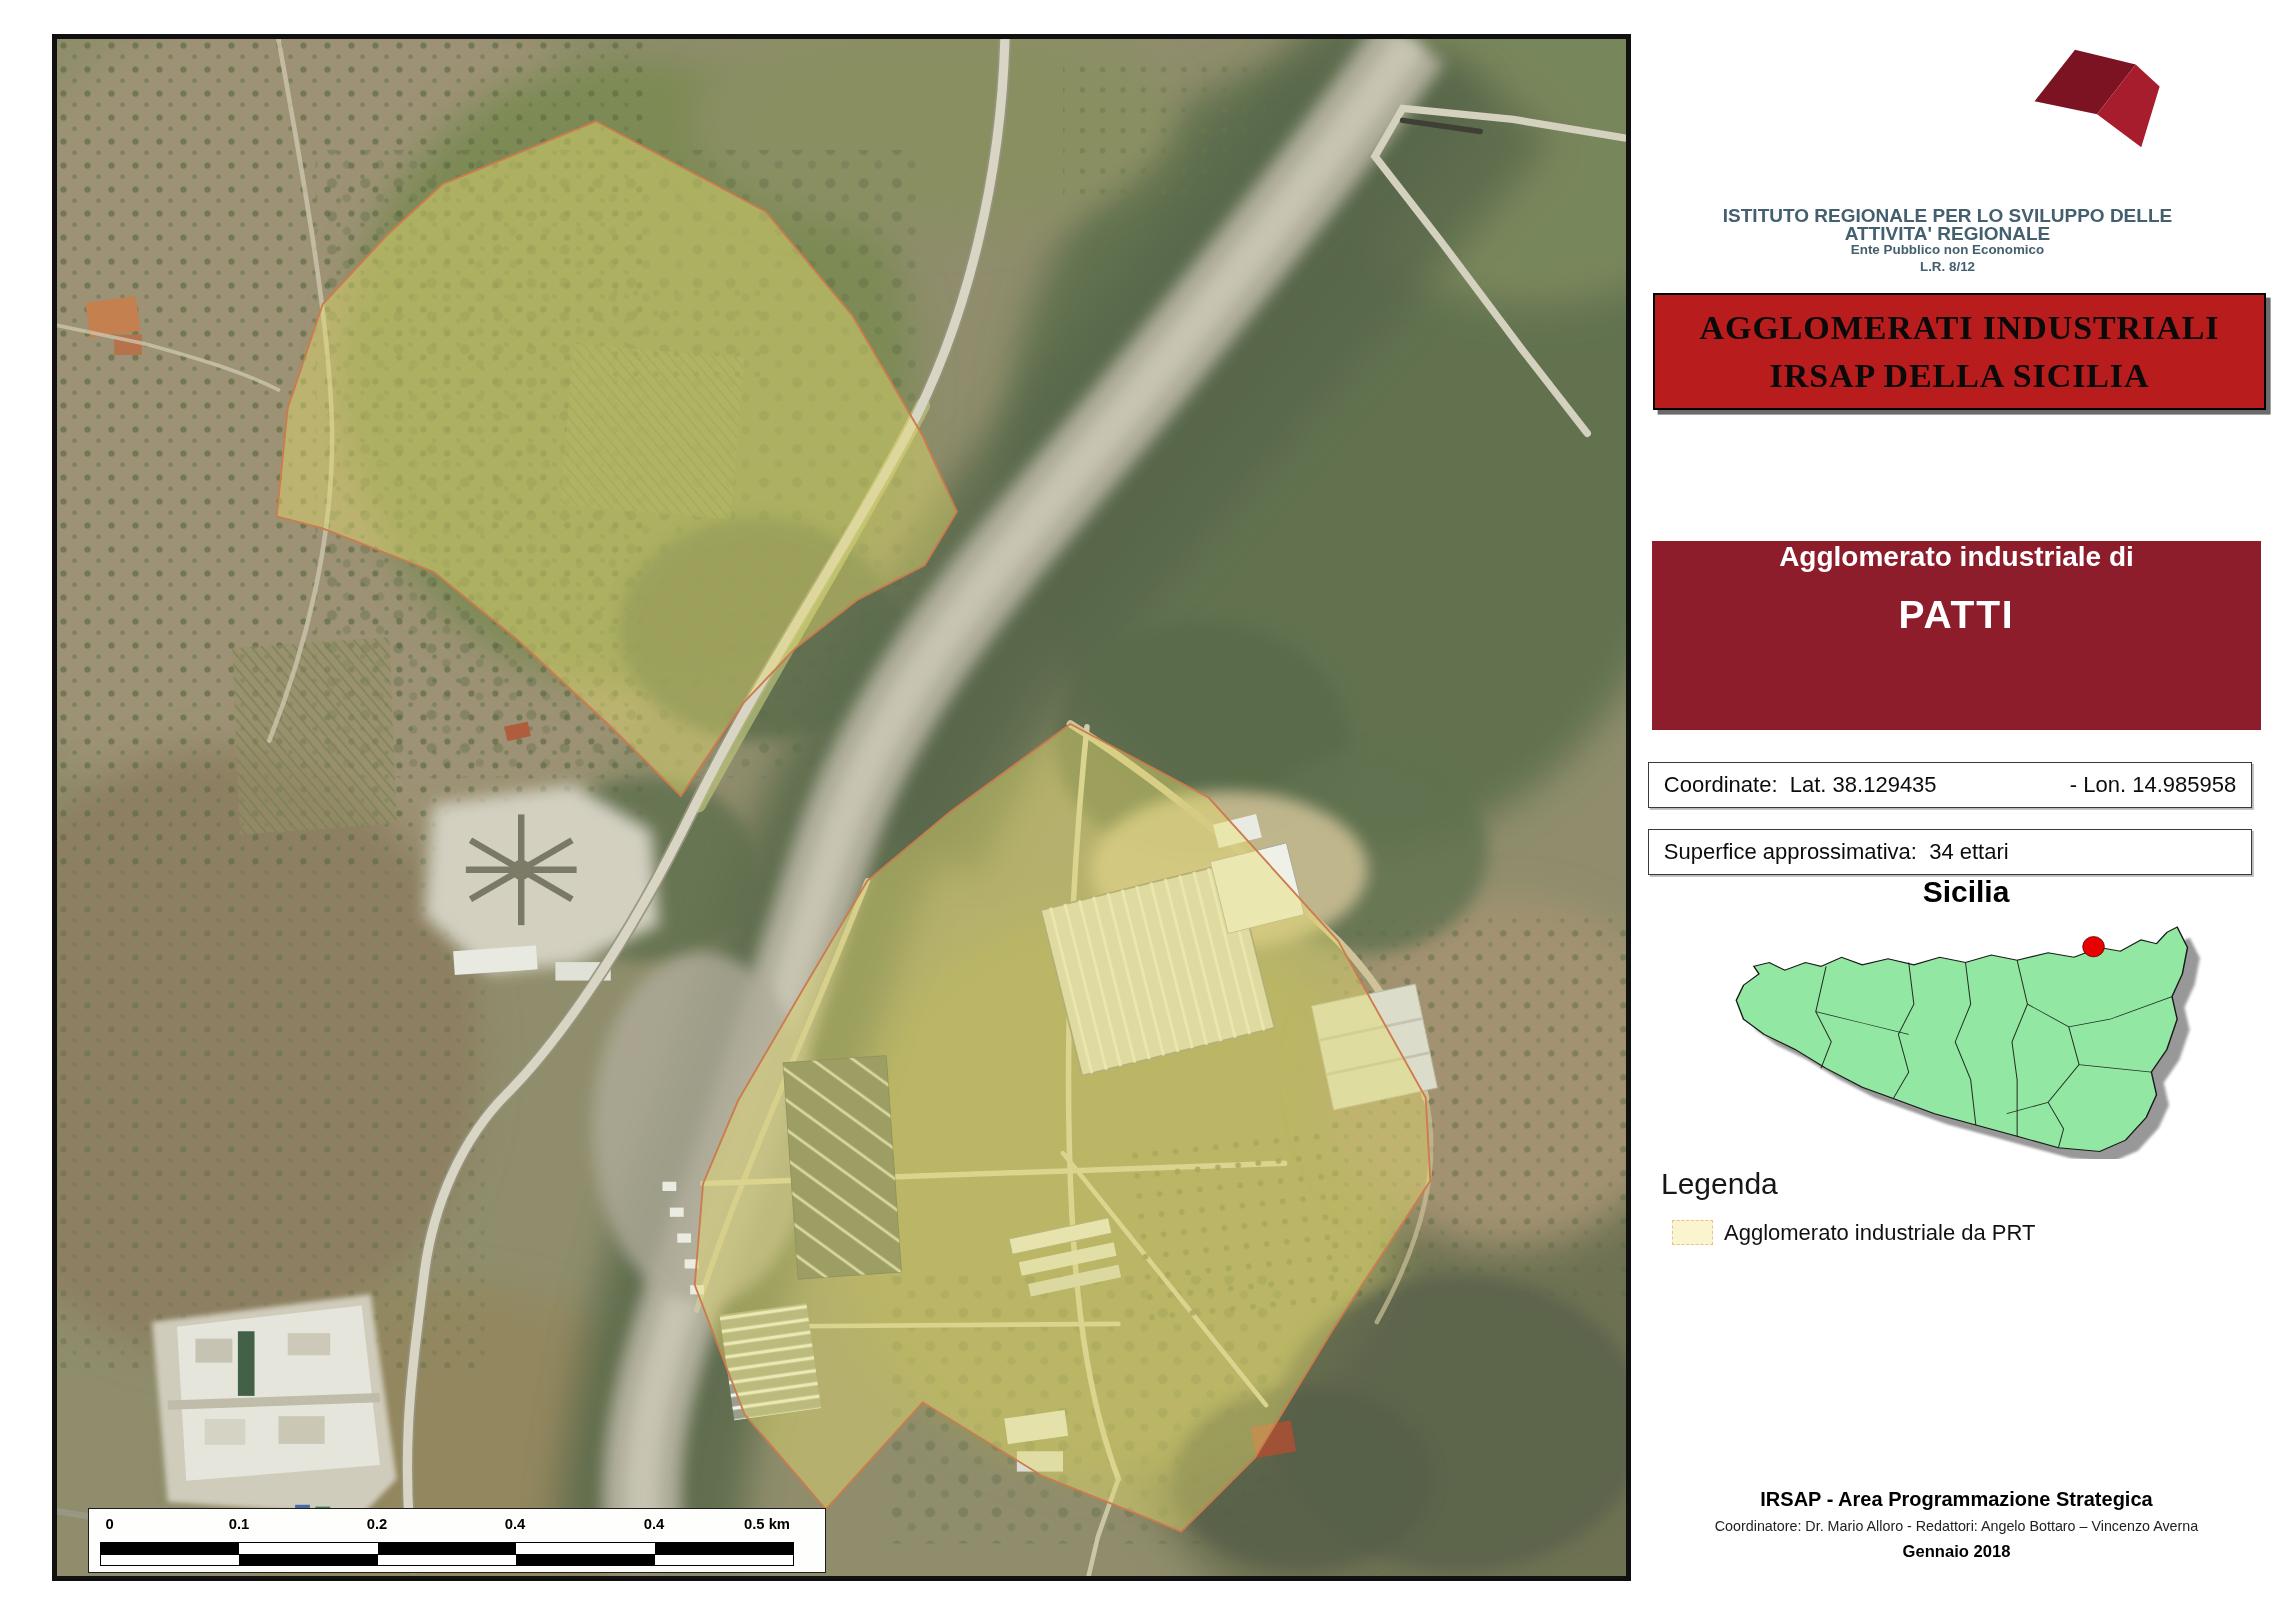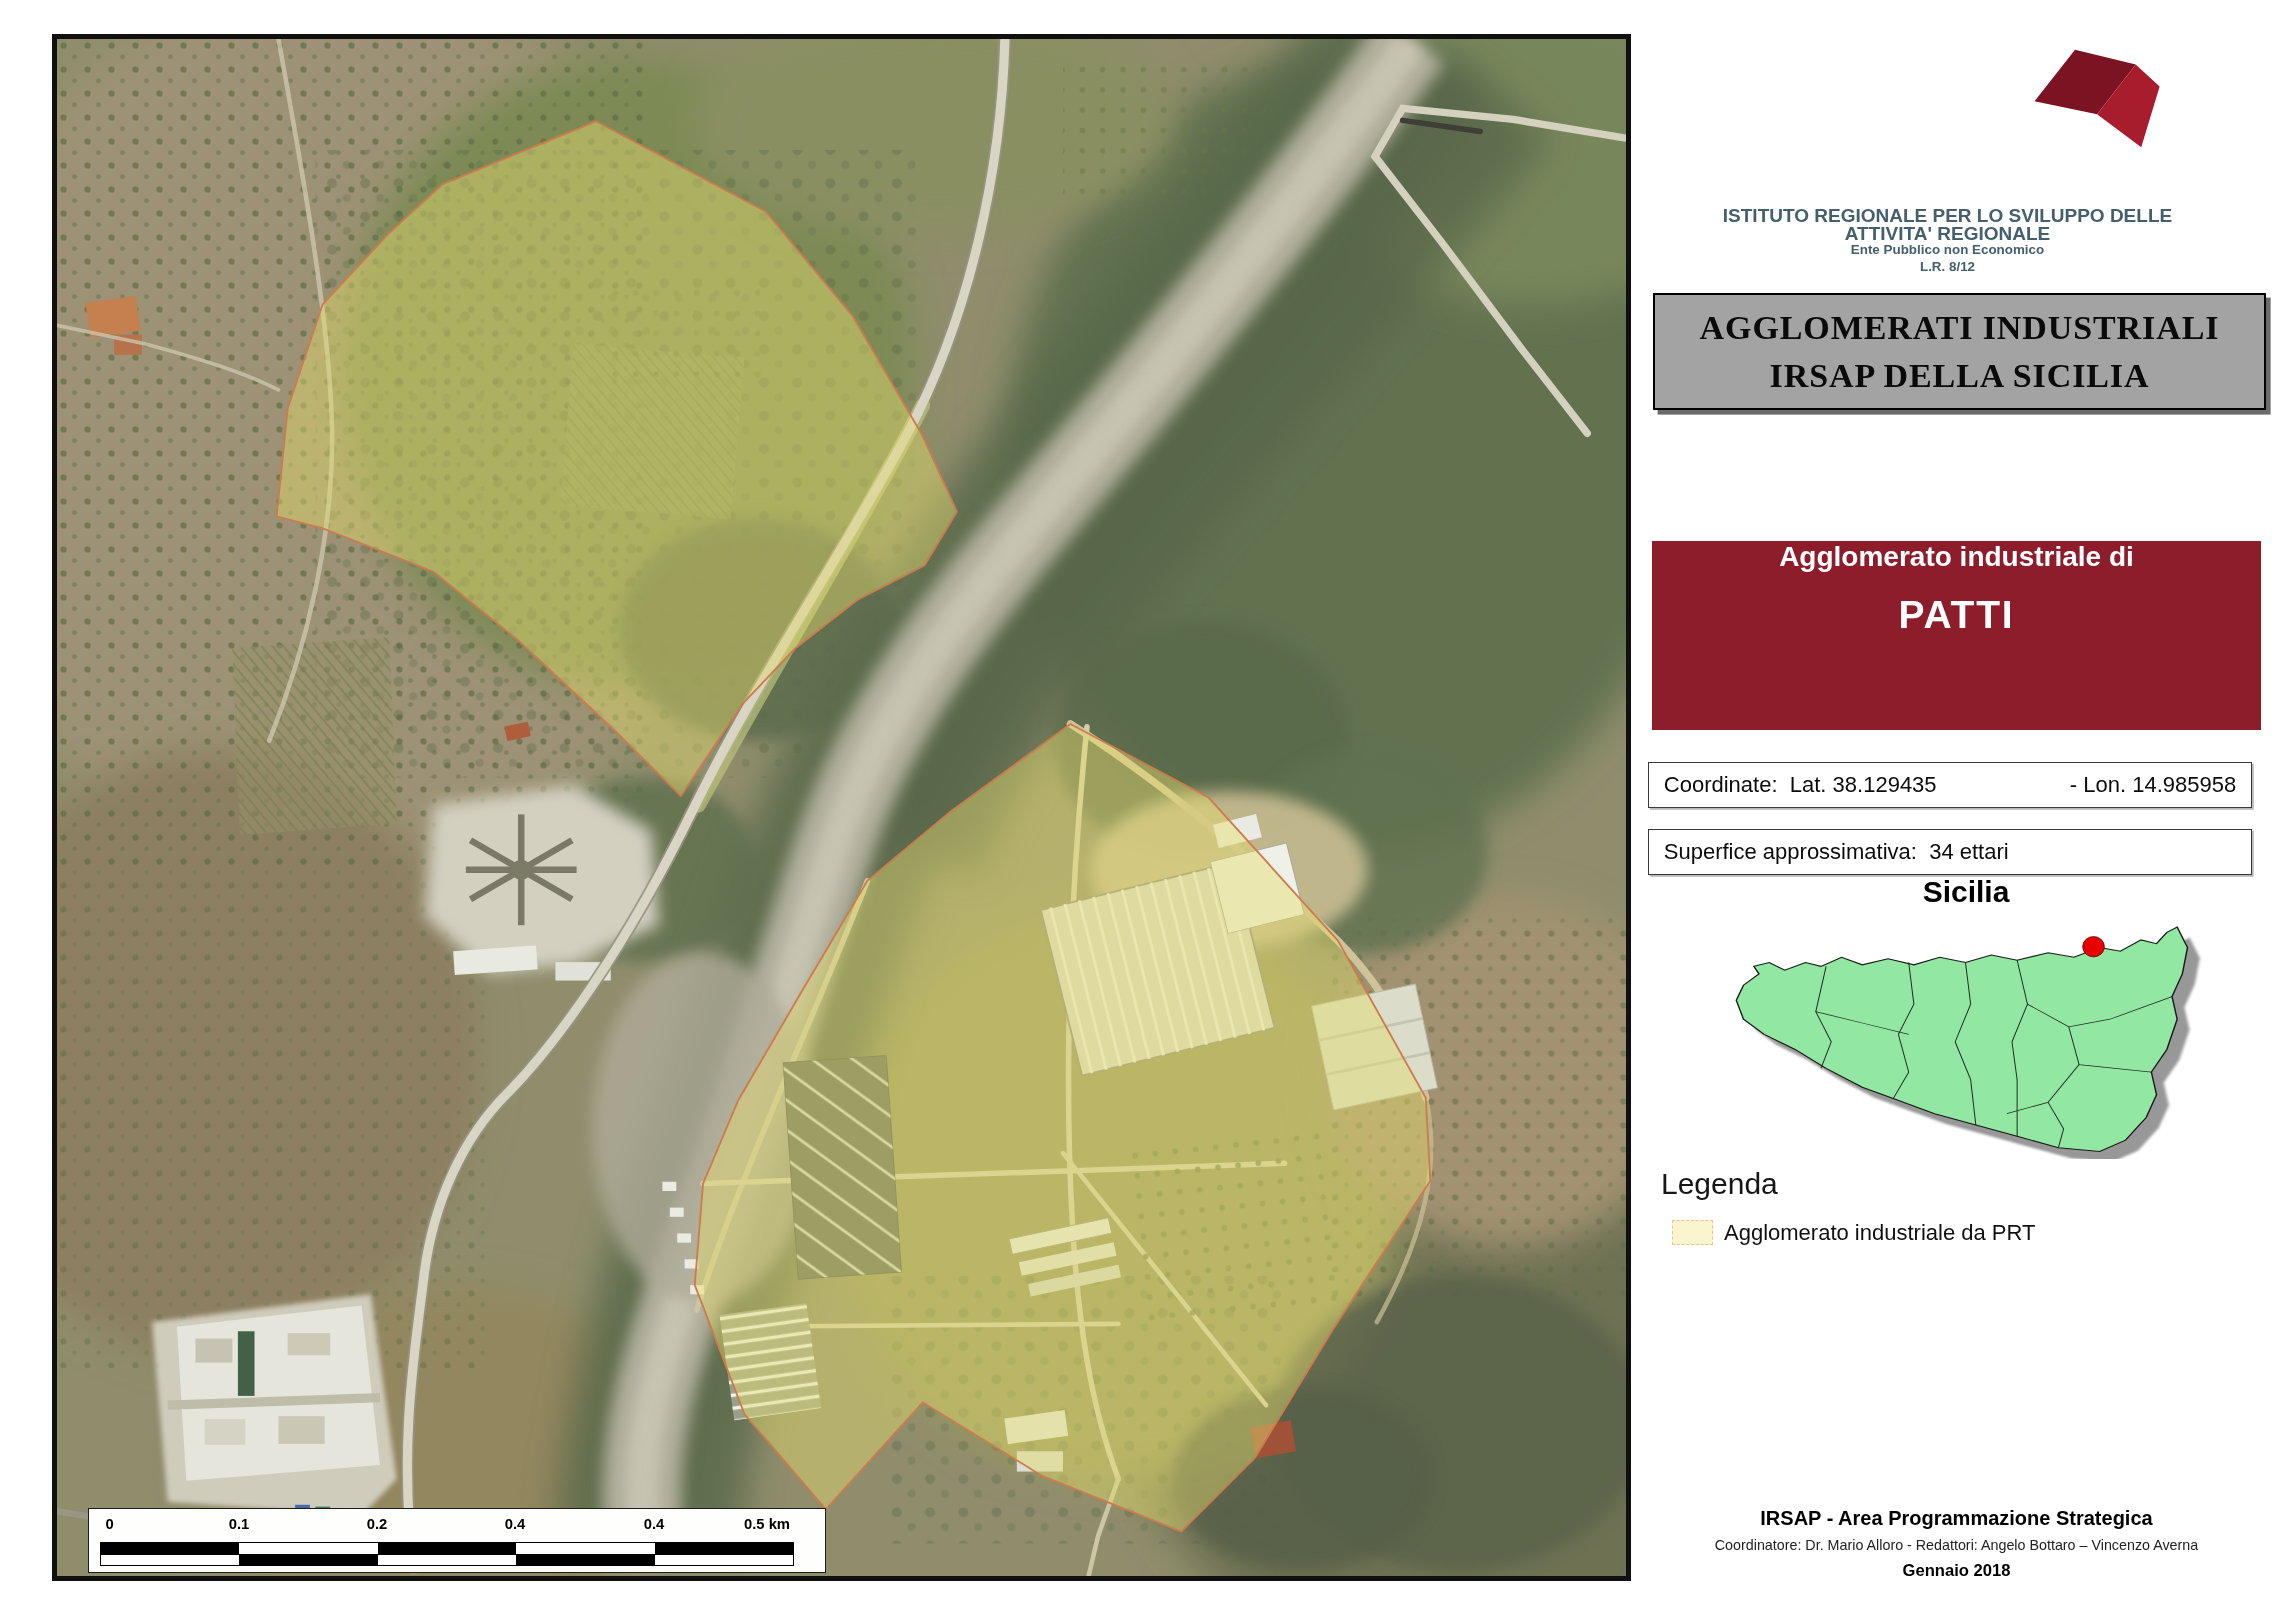--- a/index.html
+++ b/index.html
@@ -22,21 +22,21 @@
   .sb-b{background:#000;} .sb-w{background:#fff;}
 
   
   .irsap-text{left:1807px;top:72px;width:277px;font-size:109px;font-weight:bold;letter-spacing:-4.6px;
               color:var(--logo-slate,#44606e);line-height:1;}
   #flag-svg{left:2029px;top:44px;}
   #institute{left:1652px;top:207px;width:591px;text-align:center;color:var(--logo-slate,#44606e);}
   #institute .l12{font-size:19px;font-weight:bold;line-height:17.5px;}
   #institute .l34{font-size:13.4px;font-weight:bold;line-height:16.6px;}
 
-  #title-box{left:1653px;top:293px;width:609px;height:113px;background:#a3a3a3;border:2.3px solid #000;
+  #title-box{left:1653px;top:293px;width:609px;height:113px;background:#b91c1c;border:2.3px solid #000;
              box-shadow:4.6px 4.6px 0 rgba(70,70,70,0.8);display:flex;flex-direction:column;justify-content:center;
              text-align:center;font-family:"Liberation Serif","DejaVu Serif",serif;font-weight:bold;
              font-size:34px;line-height:48px;letter-spacing:0.9px;color:#0a0a0a;}
 
   #agg-box{left:1652px;top:541px;width:609px;height:189px;background:var(--maroon,#8e1d2c);
            color:#fff;text-align:center;}
   #agg-box .agg-label{font-size:28px;font-weight:bold;}
   #agg-box .agg-name{margin-top:20px;font-size:39px;font-weight:bold;letter-spacing:1.8px;}
 
   .info-box{left:1648px;width:604px;height:46px;background:#fff;border:1.4px solid #3a3a3a;
@@ -48,21 +48,21 @@
 
   #sicilia-title{left:1726px;top:875px;width:480px;text-align:center;font-size:30px;font-weight:bold;color:#000;}
   #sicilia-svg{left:1728px;top:921px;}
 
   #legend-title{left:1661px;top:1167px;font-size:30px;color:#161616;}
   #legend-swatch{left:1672px;top:1220px;width:41px;height:25px;background:var(--legend-swatch-bg,#faf4cf);
                  border:1.8px dashed var(--legend-swatch-border,#eec08a);box-sizing:border-box;}
   #legend-item{left:1724px;top:1220px;font-size:22px;color:#111;}
 
   #footer{left:1650px;top:1488px;width:613px;text-align:center;}
-  #footer .f1{font-size:20px;font-weight:bold;color:#000;margin-top:19px;}
+  #footer .f1{font-size:20px;font-weight:bold;color:#000;}
   #footer .f2{margin-top:6.5px;font-size:14.3px;color:#222;}
   #footer .f3{margin-top:8.3px;font-size:16.6px;font-weight:bold;color:#000;}
 </style>
 </head>
 <body>
 
 <div id="canvas">
 
   <div id="map-frame" class="abs">
     <svg id="aerial" viewBox="0 0 1700 1665">

